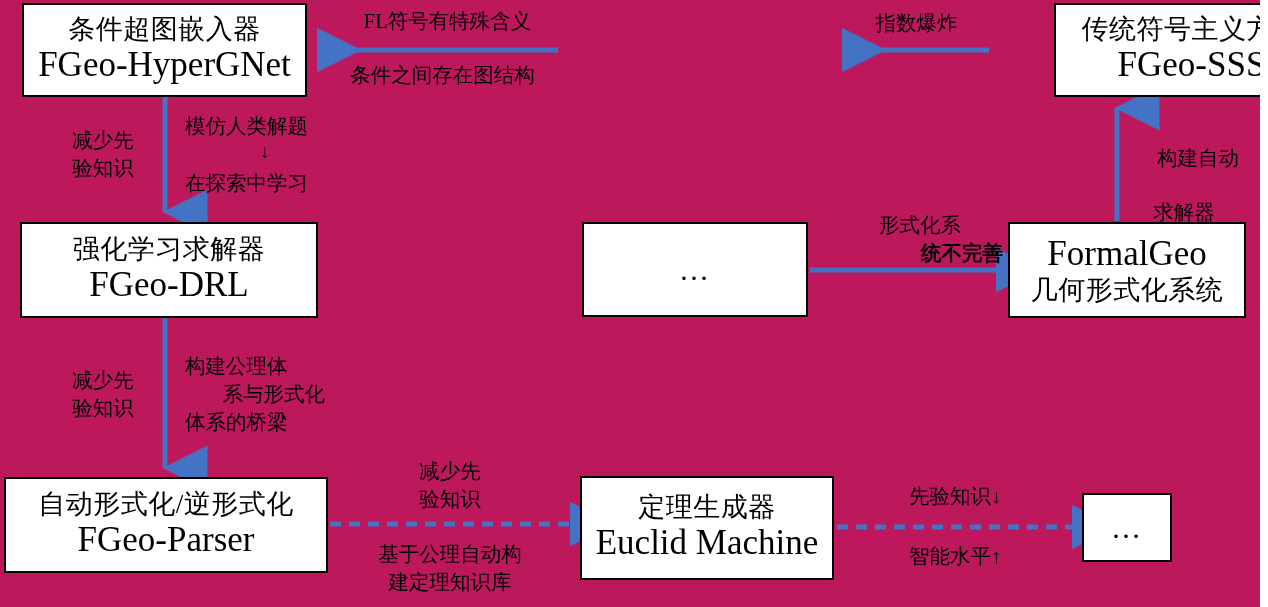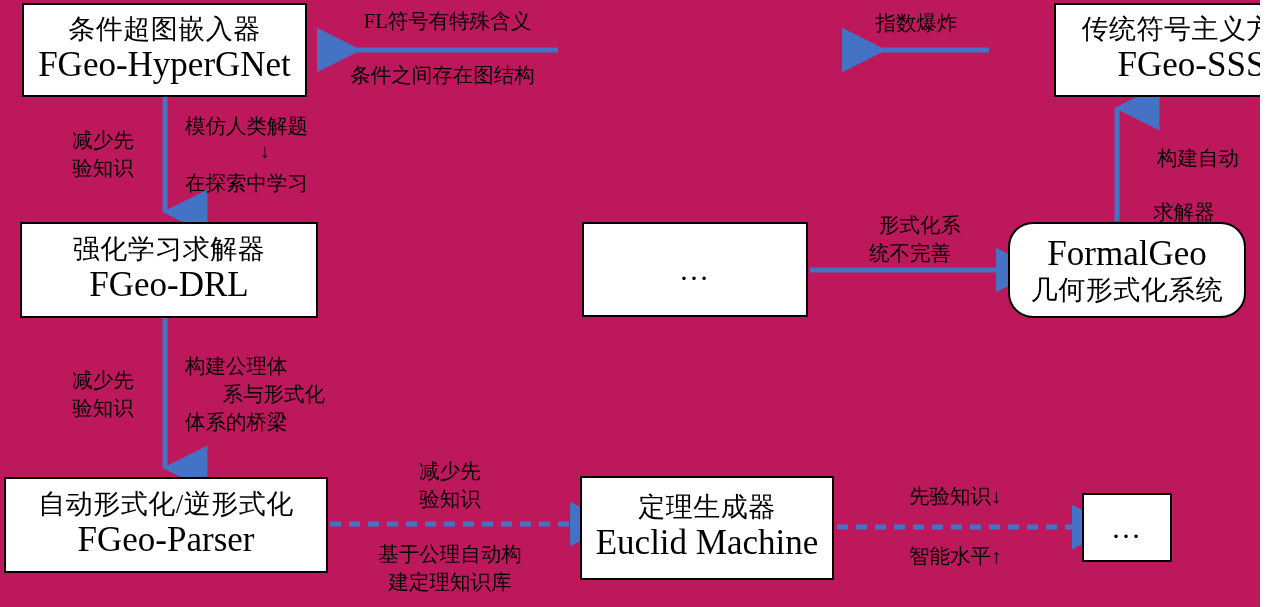--- a/index.html
+++ b/index.html
@@ -108,21 +108,21 @@
 
   <div class="box" style="left:20px; top:222px; width:298px; height:96px;">
     <span class="ln cn">强化学习求解器</span>
     <span class="ln en">FGeo-DRL</span>
   </div>
 
   <div class="box" style="left:582px; top:222px; width:226px; height:95px;">
     <span class="ln dots">…</span>
   </div>
 
-  <div class="box" style="left:1008px; top:222px; width:238px; height:96px;border-radius:25px;">
+  <div class="box" style="left:1008px; top:222px; width:238px; height:96px;">
     <span class="ln en">FormalGeo</span>
     <span class="ln cn">几何形式化系统</span>
   </div>
 
   <div class="box" style="left:4px; top:477px; width:324px; height:96px;">
     <span class="ln cn">自动形式化/逆形式化</span>
     <span class="ln en">FGeo-Parser</span>
   </div>
 
   <div class="box" style="left:580px; top:476px; width:254px; height:104px;">
@@ -144,21 +144,21 @@
   <div class="lbl" style="left:1129px; top:167px; width:110px; text-align:center;margin-top:32px;">求解器</div>
 
   <div class="lbl" style="left:58px; top:127px; width:90px;">减少先</div>
   <div class="lbl" style="left:58px; top:155px; width:90px;">验知识</div>
 
   <div class="lbl" style="left:185px; top:113px; width:160px; text-align:left;">模仿人类解题</div>
   <div class="lbl" style="left:185px; top:140px; width:160px; text-align:center; font-size:19px;">↓</div>
   <div class="lbl" style="left:185px; top:170px; width:160px; text-align:left;">在探索中学习</div>
 
   <div class="lbl" style="left:855px; top:212px; width:130px;">形式化系</div>
-  <div class="lbl" style="left:845px; top:240px; width:130px;">统不完善</div>
+  <div class="lbl" style="left:897px; top:240px; width:130px;font-weight:bold;">统不完善</div>
 
   <div class="lbl" style="left:58px; top:367px; width:90px;">减少先</div>
   <div class="lbl" style="left:58px; top:395px; width:90px;">验知识</div>
 
   <div class="lbl" style="left:185px; top:353px; width:140px; text-align:left;">构建公理体</div>
   <div class="lbl" style="left:185px; top:381px; width:140px; text-align:right;">系与形式化</div>
   <div class="lbl" style="left:185px; top:409px; width:140px; text-align:left;">体系的桥梁</div>
 
   <div class="lbl" style="left:395px; top:458px; width:110px;">减少先</div>
   <div class="lbl" style="left:395px; top:486px; width:110px;">验知识</div>

